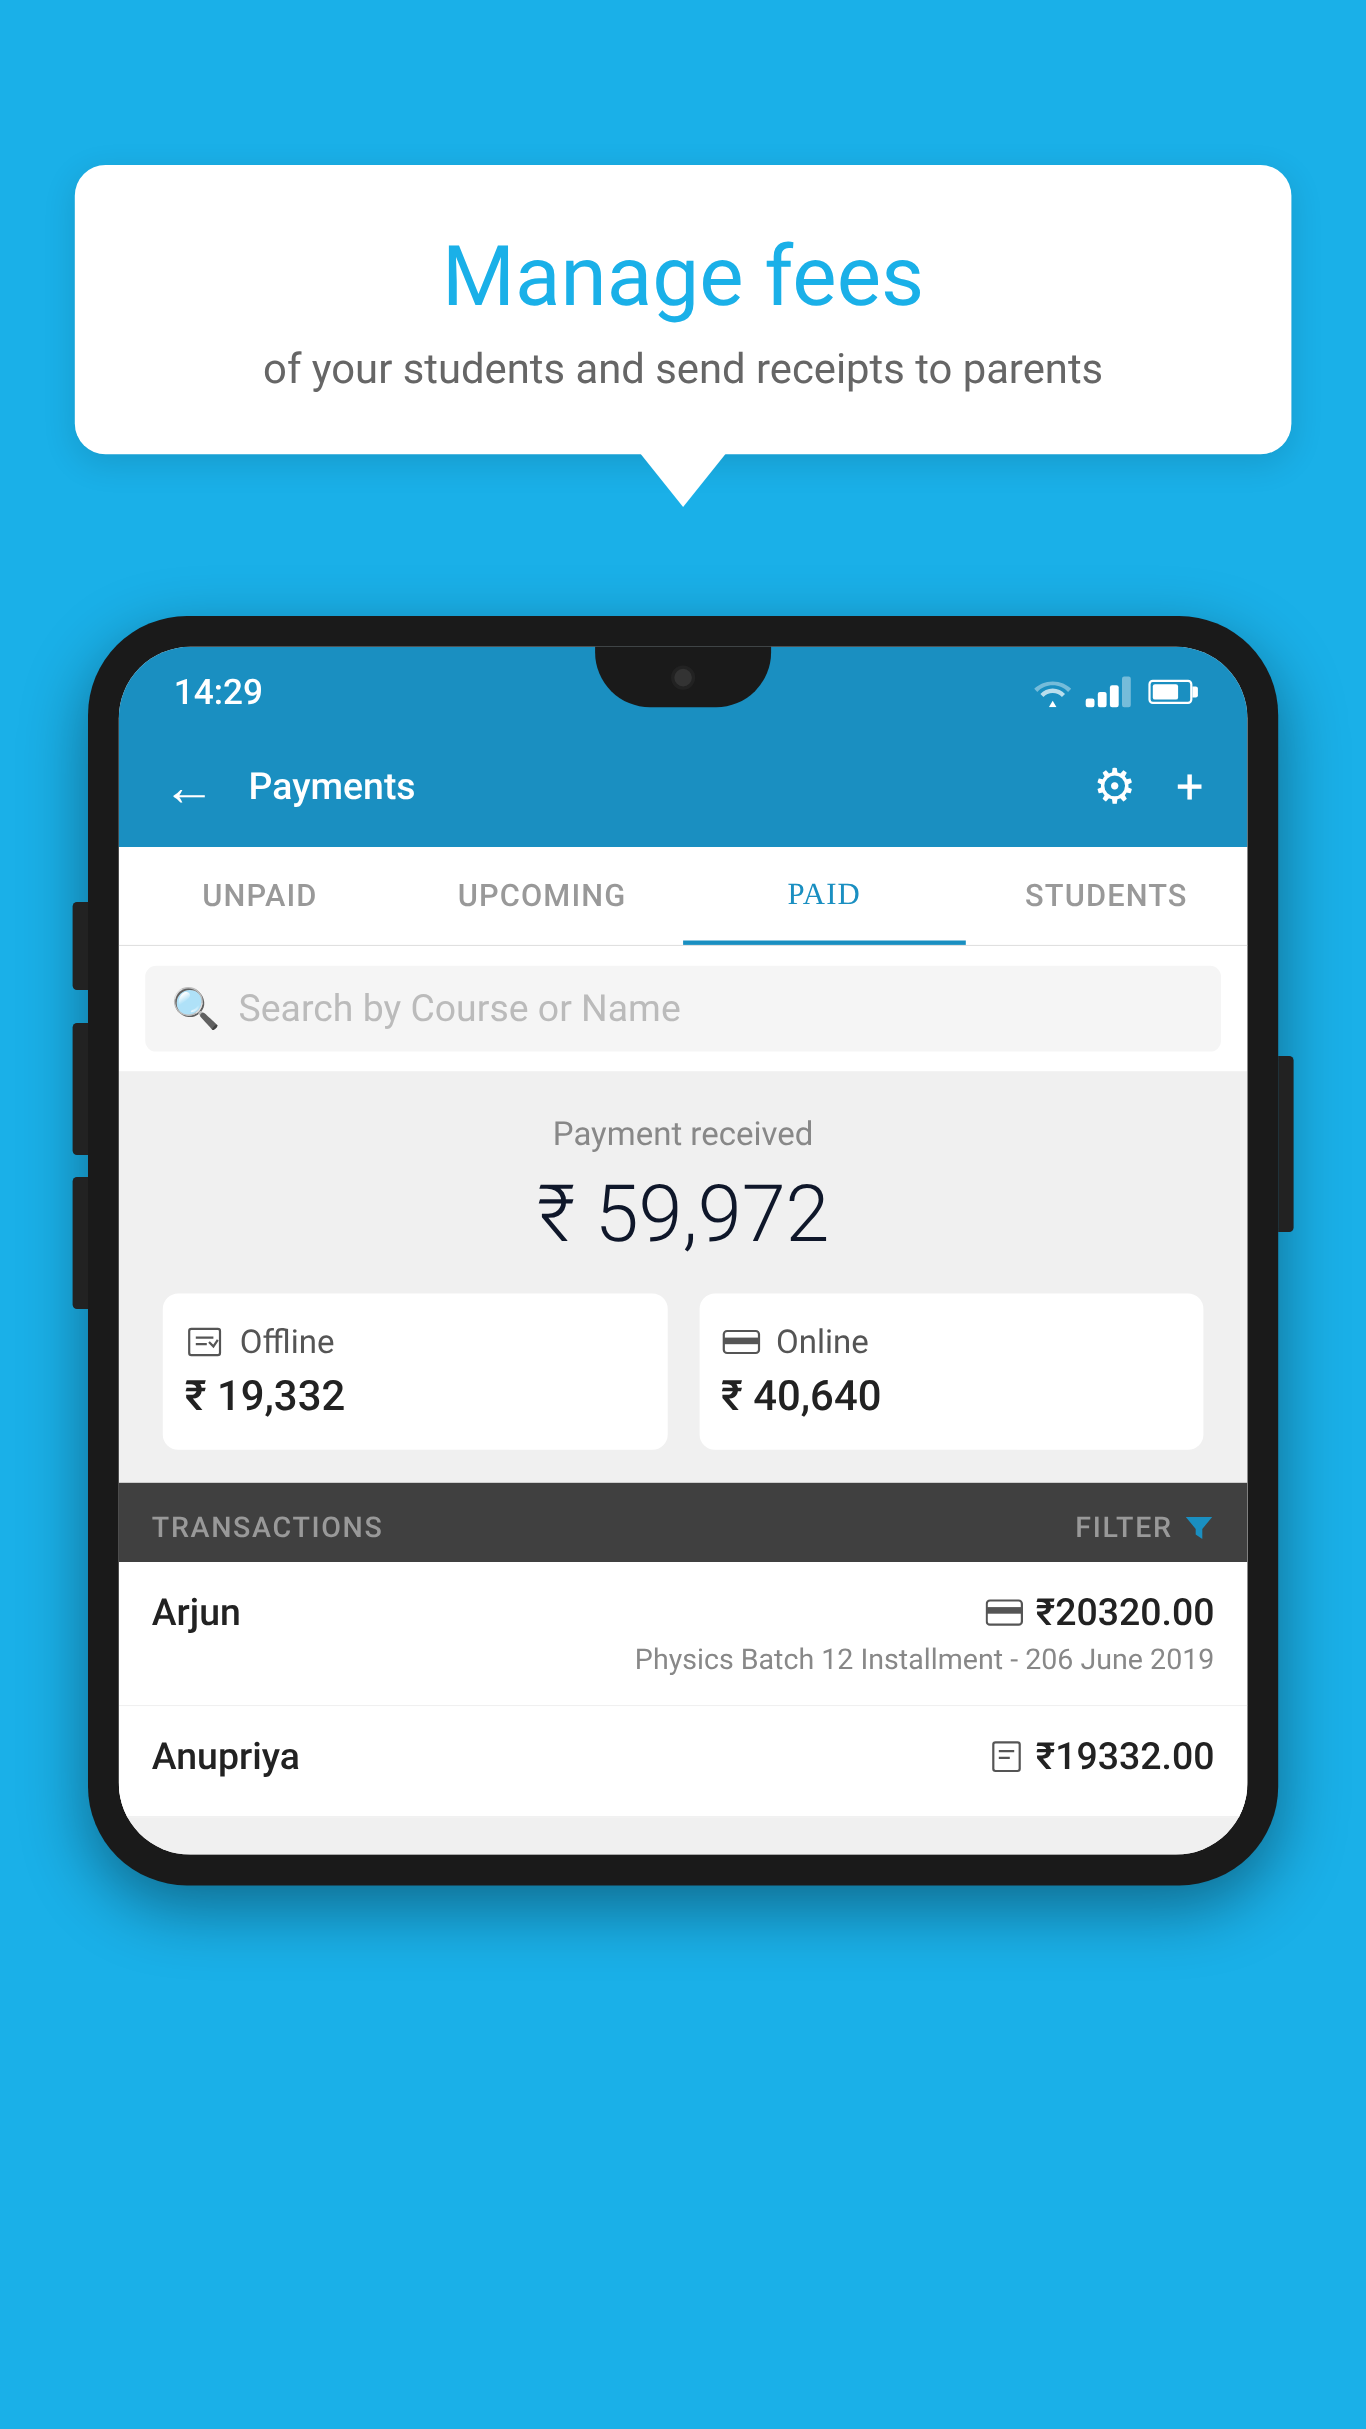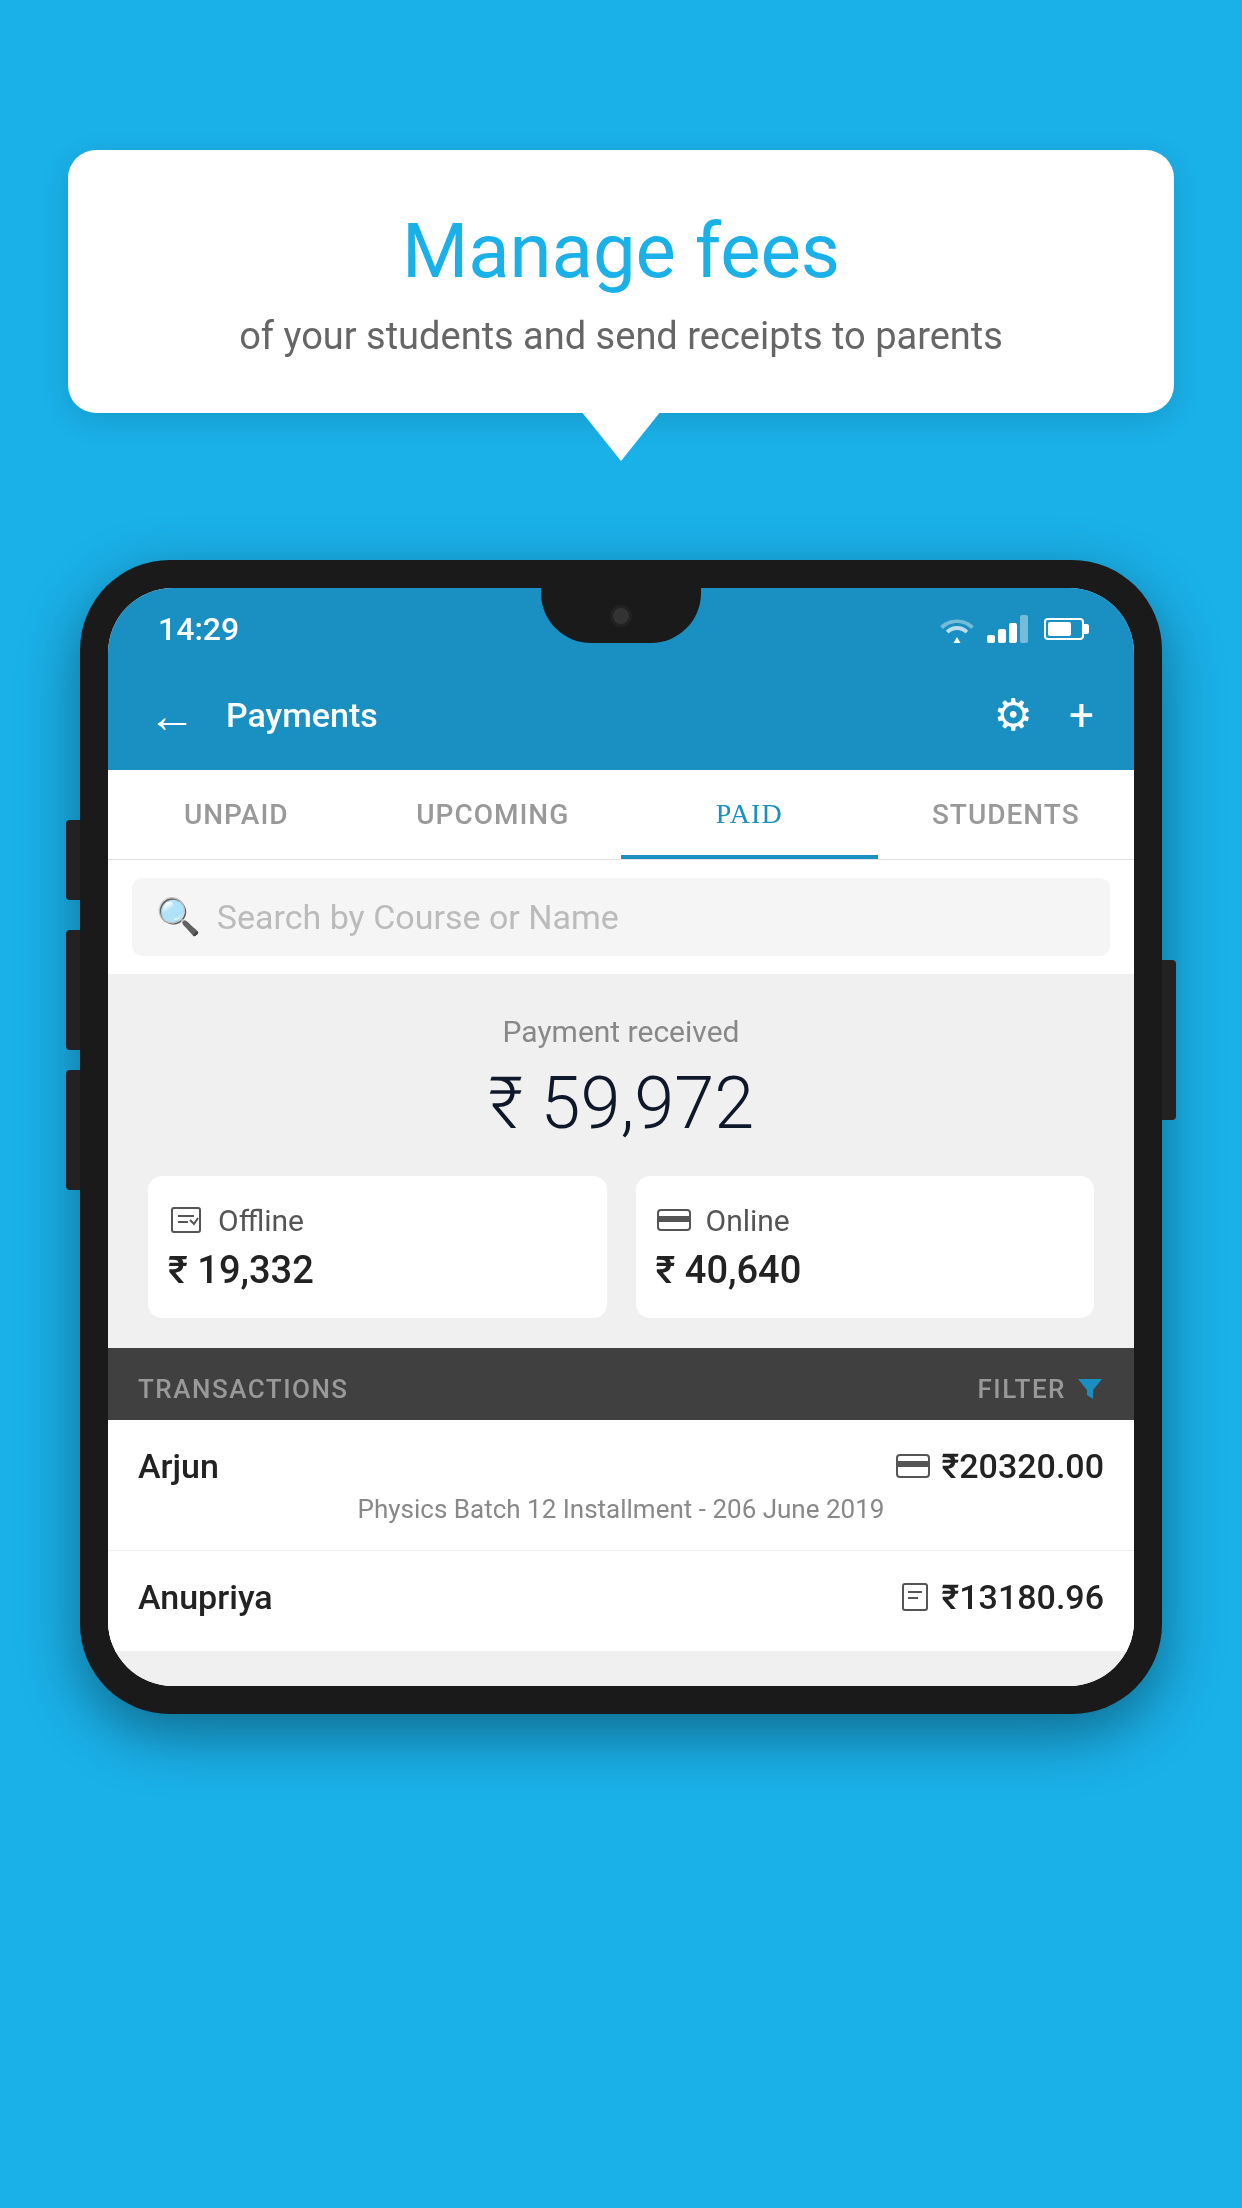--- a/index.html
+++ b/index.html
@@ -388,21 +388,21 @@
     }
 
     .transaction-amount {
       font-size: 34px;
       font-weight: 500;
       color: #222;
     }
 
     .transaction-bottom {
       display: flex;
-      justify-content: center;
+      justify-content: flex-end;
     }
 
     .transaction-course {
       font-size: 26px;
       color: #888;
     }
 
     .transaction-date {
       font-size: 26px;
       color: #888;
@@ -590,21 +590,21 @@
         <div class="transaction-row">
           <div class="transaction-top">
             <span class="transaction-name">Anupriya</span>
             <div class="transaction-amount-wrapper">
 
               <svg width="30" height="30" viewBox="0 0 30 30" fill="none">
                 <rect x="3" y="2" width="24" height="26" rx="2" stroke="#555" stroke-width="2"></rect>
                 <line x1="8" y1="10" x2="22" y2="10" stroke="#555" stroke-width="2"></line>
                 <line x1="8" y1="16" x2="18" y2="16" stroke="#555" stroke-width="2"></line>
               </svg>
-              <span class="transaction-amount">₹13180.96</span>
+              <span class="transaction-amount">₹19332.00</span>
             </div>
           </div>
         </div>
 
       </div>
     </div>
   </div>
 </div>
 
 </body></html>

